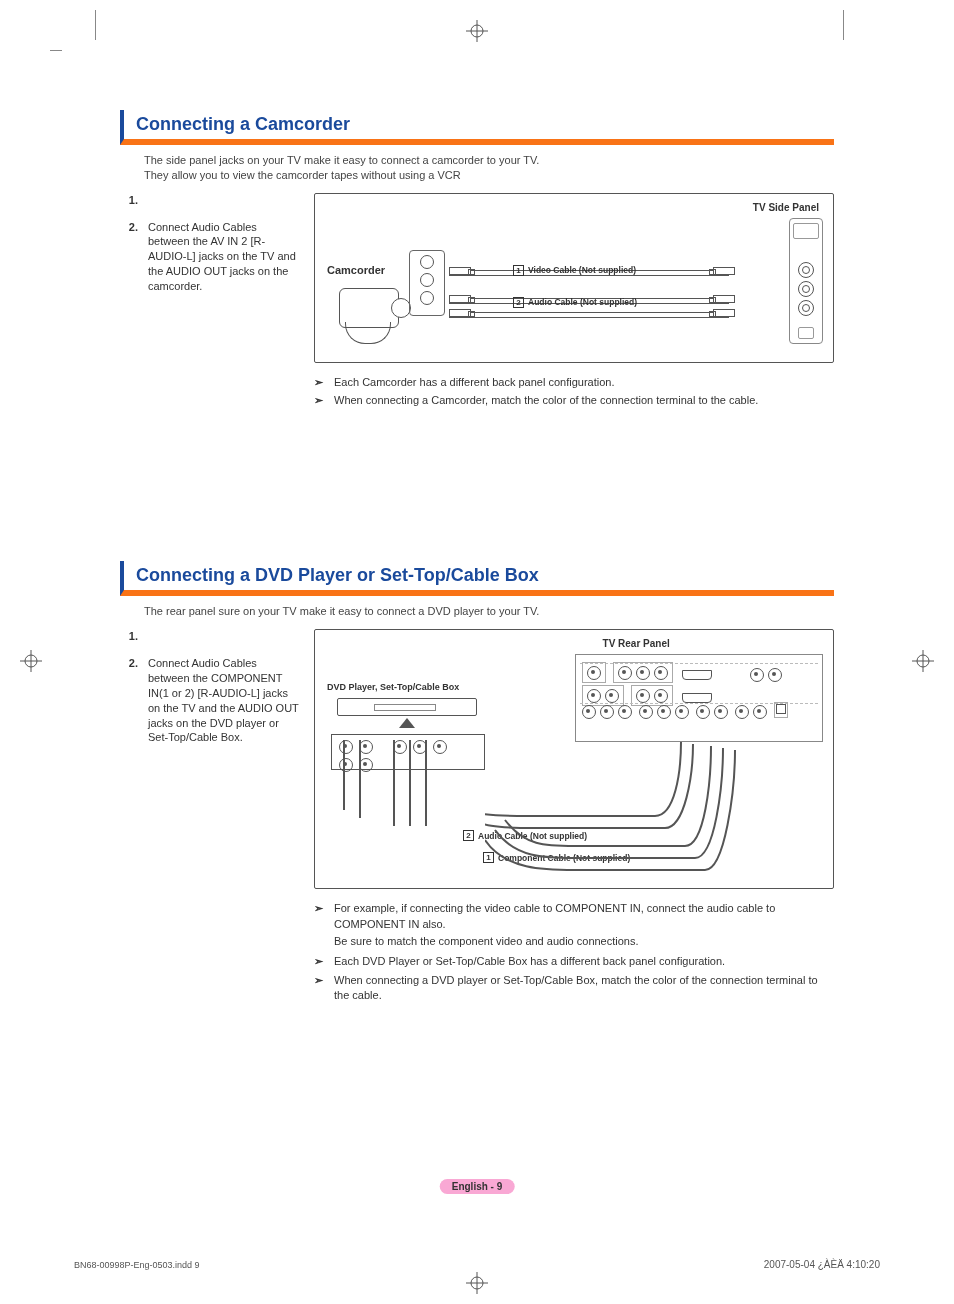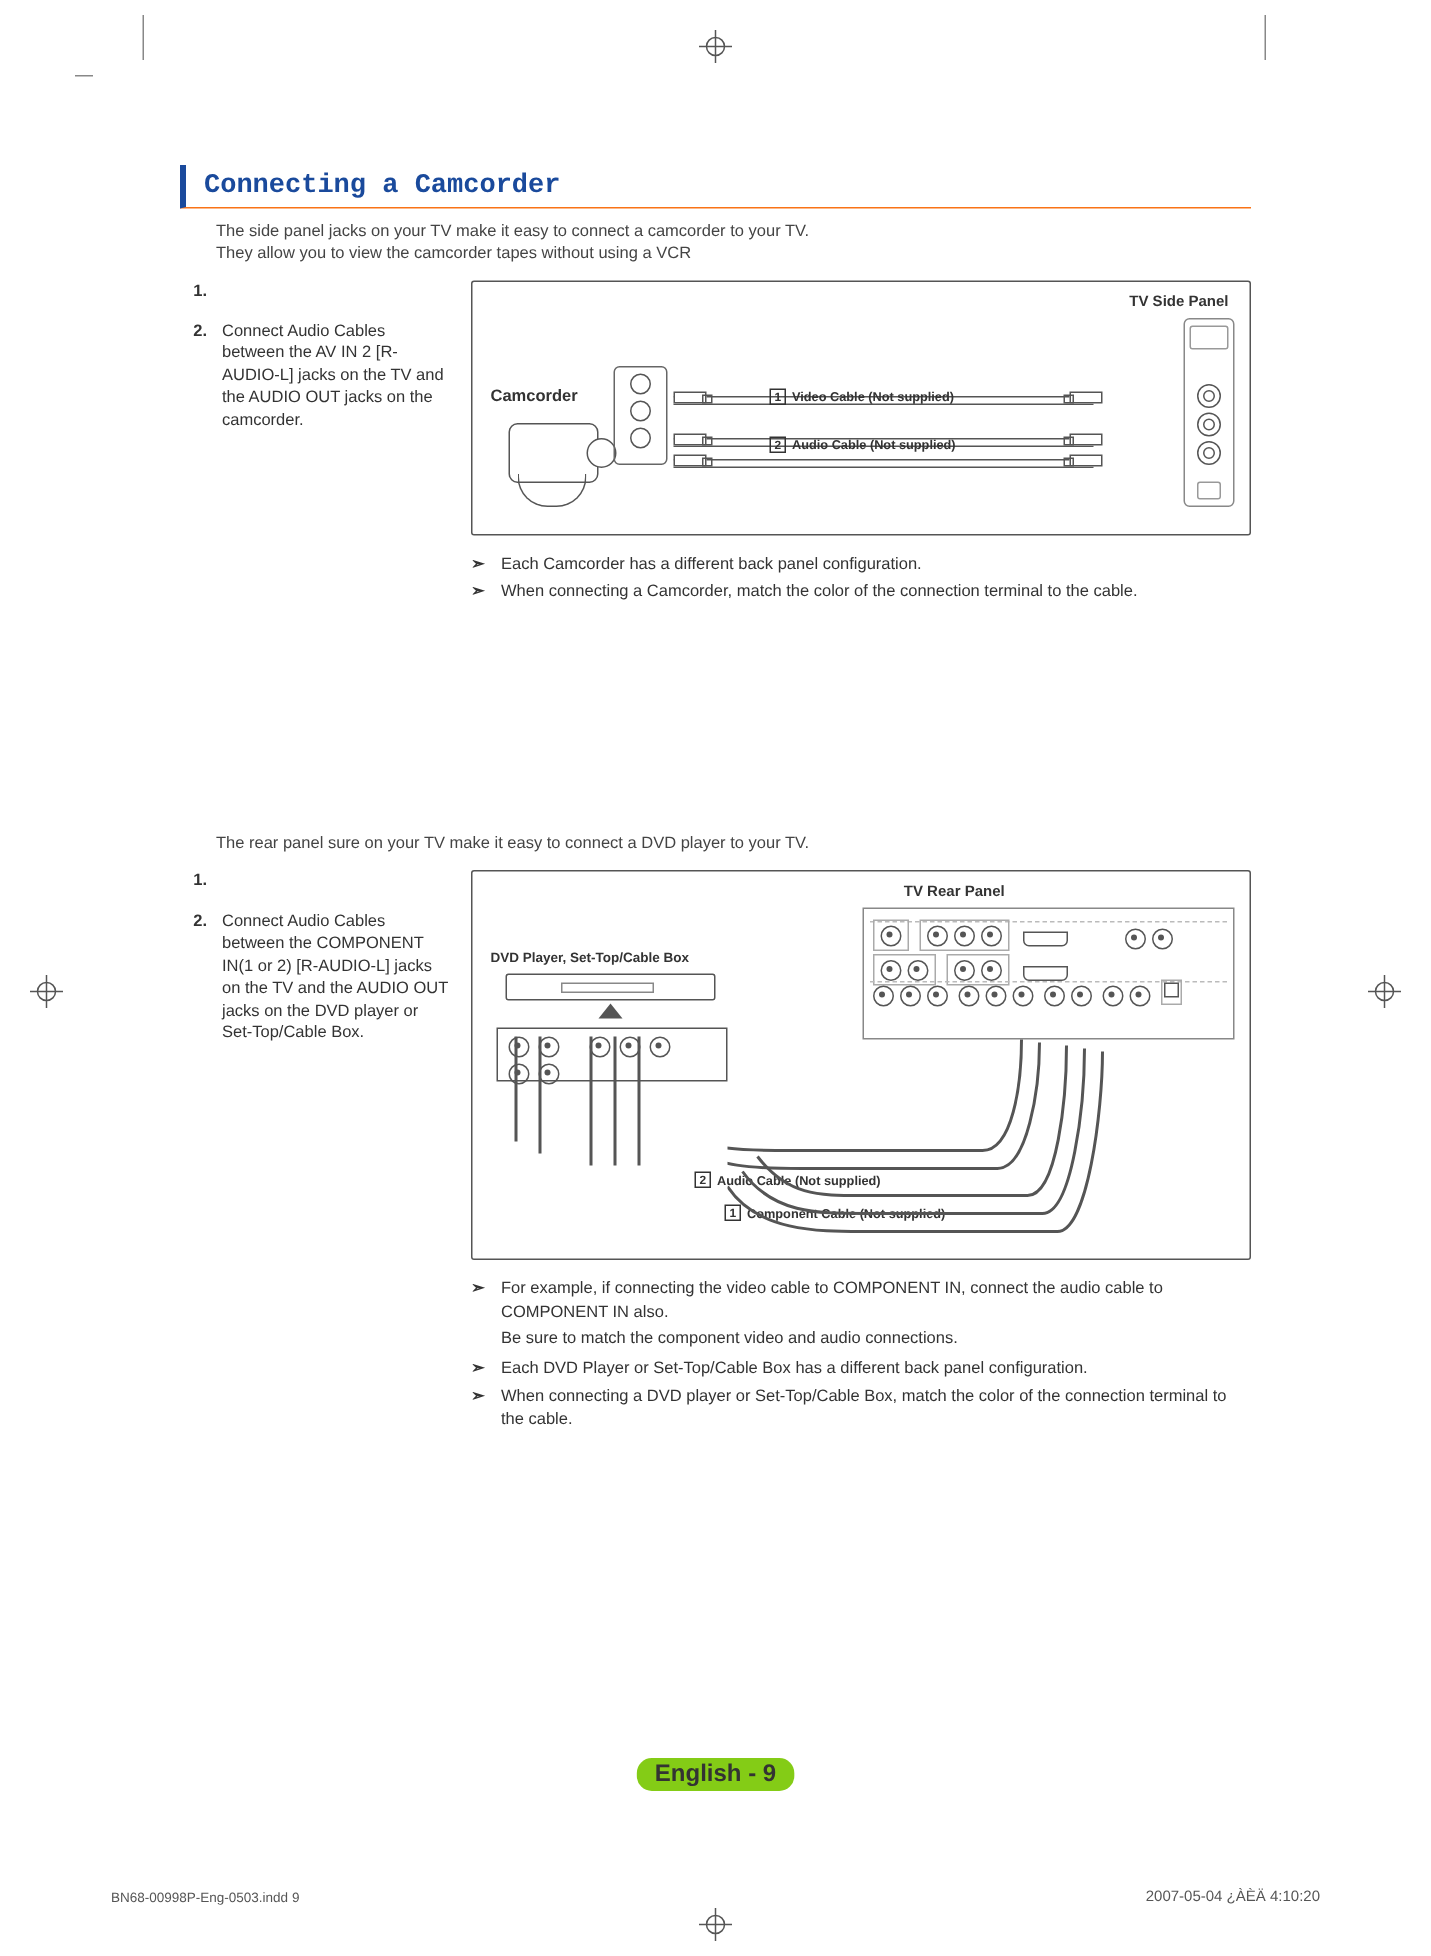--- a/index.html
+++ b/index.html
@@ -25,24 +25,23 @@
   .reg-mark-bottom { position:absolute; left:50%; bottom:-10px; transform:translateX(-50%); width:22px; height:22px;}
   .reg-svg circle { fill:none; stroke:#555; stroke-width:1;}
   .reg-svg line { stroke:#555; stroke-width:1;}
   .content { padding: 90px 70px 0 70px; }
   .section { margin-bottom: 150px; }
   .section-heading {
     font-size: 18px;
     font-weight: bold;
     color: #1a4a9c;
     padding: 4px 0 4px 12px;
-    border-bottom: 1px solid #f97316;
+    border-bottom: 6px solid #f97316;
     border-left: 4px solid #1a4a9c;
     margin-bottom: 8px;
-    font-family: Liberation Mono, monospace;
   }
   .lead { margin: 0 0 10px 24px; color:#444; line-height:1.35; font-size:11px;}
   .row { display:flex; gap:14px; }
   .steps { width: 180px; flex:0 0 180px;}
   .steps ol { list-style:none; padding-left:0;}
   .steps li { display:flex; gap:10px; margin-bottom:12px; color:#333; line-height:1.35; }
   .stepnum { font-weight:bold; flex:0 0 18px; text-align:right;}
   .diagram { flex:1; }
   .diagram-box { border:1px solid #555; border-radius:2px; padding:8px; position:relative; min-height:170px;}
   .diagram-box.tall { min-height:260px;}
@@ -80,21 +79,21 @@
   .dvdbox .player::after{content:""; position:absolute; left:36px; top:5px; width:60px; height:5px; border:1px solid #888;}
   .dvdbox .arrow { position:absolute; left:72px; top:20px; width:0; height:0; border-left:8px solid transparent; border-right:8px solid transparent; border-bottom:10px solid #555;}
   .dvdbox .back { width:154px; height:36px; border:1.3px solid #555; position:absolute; left:4px; top:36px;}
   .dvdbox .back .rj { margin:2px 3px;}
   .drop-cables { position:absolute; left:22px; top:110px; width:150px; height:90px;}
   .drop-cables .c { position:absolute; width:2px; background:#555;}
   .notes { margin-top:12px; color:#333; line-height:1.4;}
   .note-item { display:flex; gap:6px; margin-bottom:3px;}
   .note-arrow { flex:0 0 14px; font-weight:bold; color:#333;}
   .note-body p { margin-bottom:2px;}
-  .page-footer-pill { position:absolute; left:50%; bottom:90px; transform:translateX(-50%); background:#84cc16; border-radius:10px; padding:2px 12px; font-size:16px; font-weight:bold; color:#333;}
+  .page-footer-pill { position:absolute; left:50%; bottom:90px; transform:translateX(-50%); background:#f9a8d4; border-radius:10px; padding:2px 12px; font-size:10px; font-weight:bold; color:#333;}
   .doc-meta-left { position:absolute; left:24px; bottom:14px; font-size:9px; color:#555;}
   .doc-meta-right { position:absolute; right:24px; bottom:14px; font-size:10px; color:#555;}
   sub { font-size:0.7em; }
 </style>
 </head>
 <body>
 
 <div class="page">
 
   <div class="crop-top-left"></div>
@@ -206,20 +205,21 @@
             <div class="note-item">
               <span class="note-arrow">➣</span>
               <span>When connecting a Camcorder, match the color of the connection terminal to the cable.</span>
             </div>
           </div>
         </div>
       </div>
     </div>
 
     <div class="section">
+      <div class="section-heading">Connecting a DVD Player or Set-Top/Cable Box</div>
       <p class="lead">The rear panel sure on your TV make it easy to connect a DVD player to your TV.</p>
 
       <div class="row">
         <div class="steps">
           <ol>
             <li>
               <span class="stepnum">1.</span>
             </li>
             <li>
               <span class="stepnum">2.</span>

